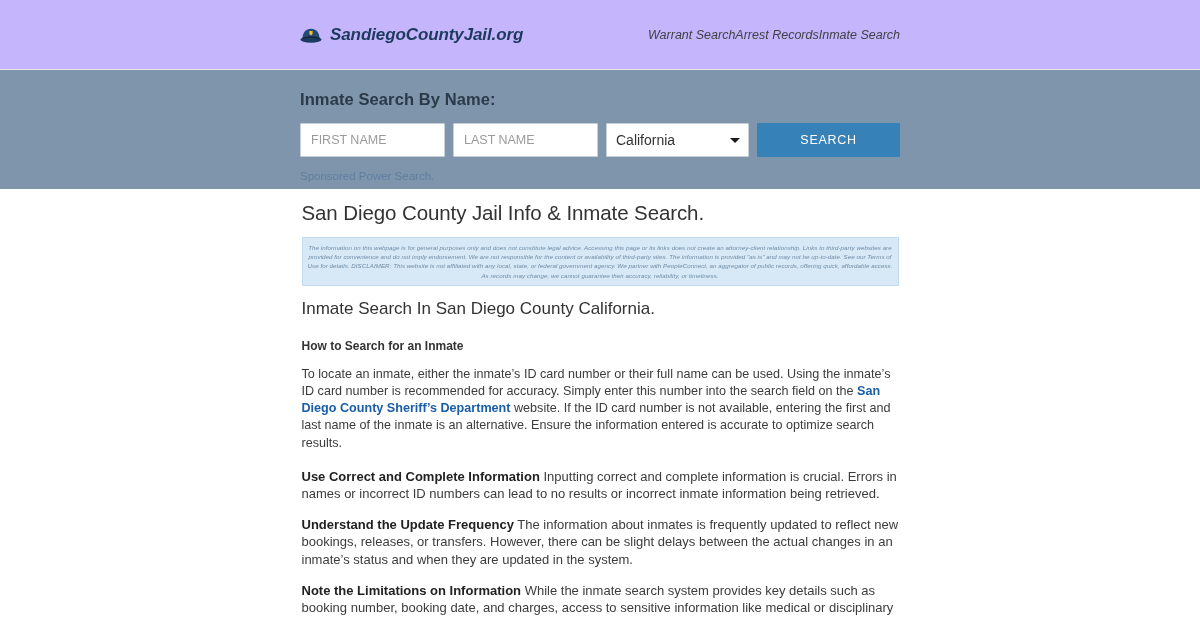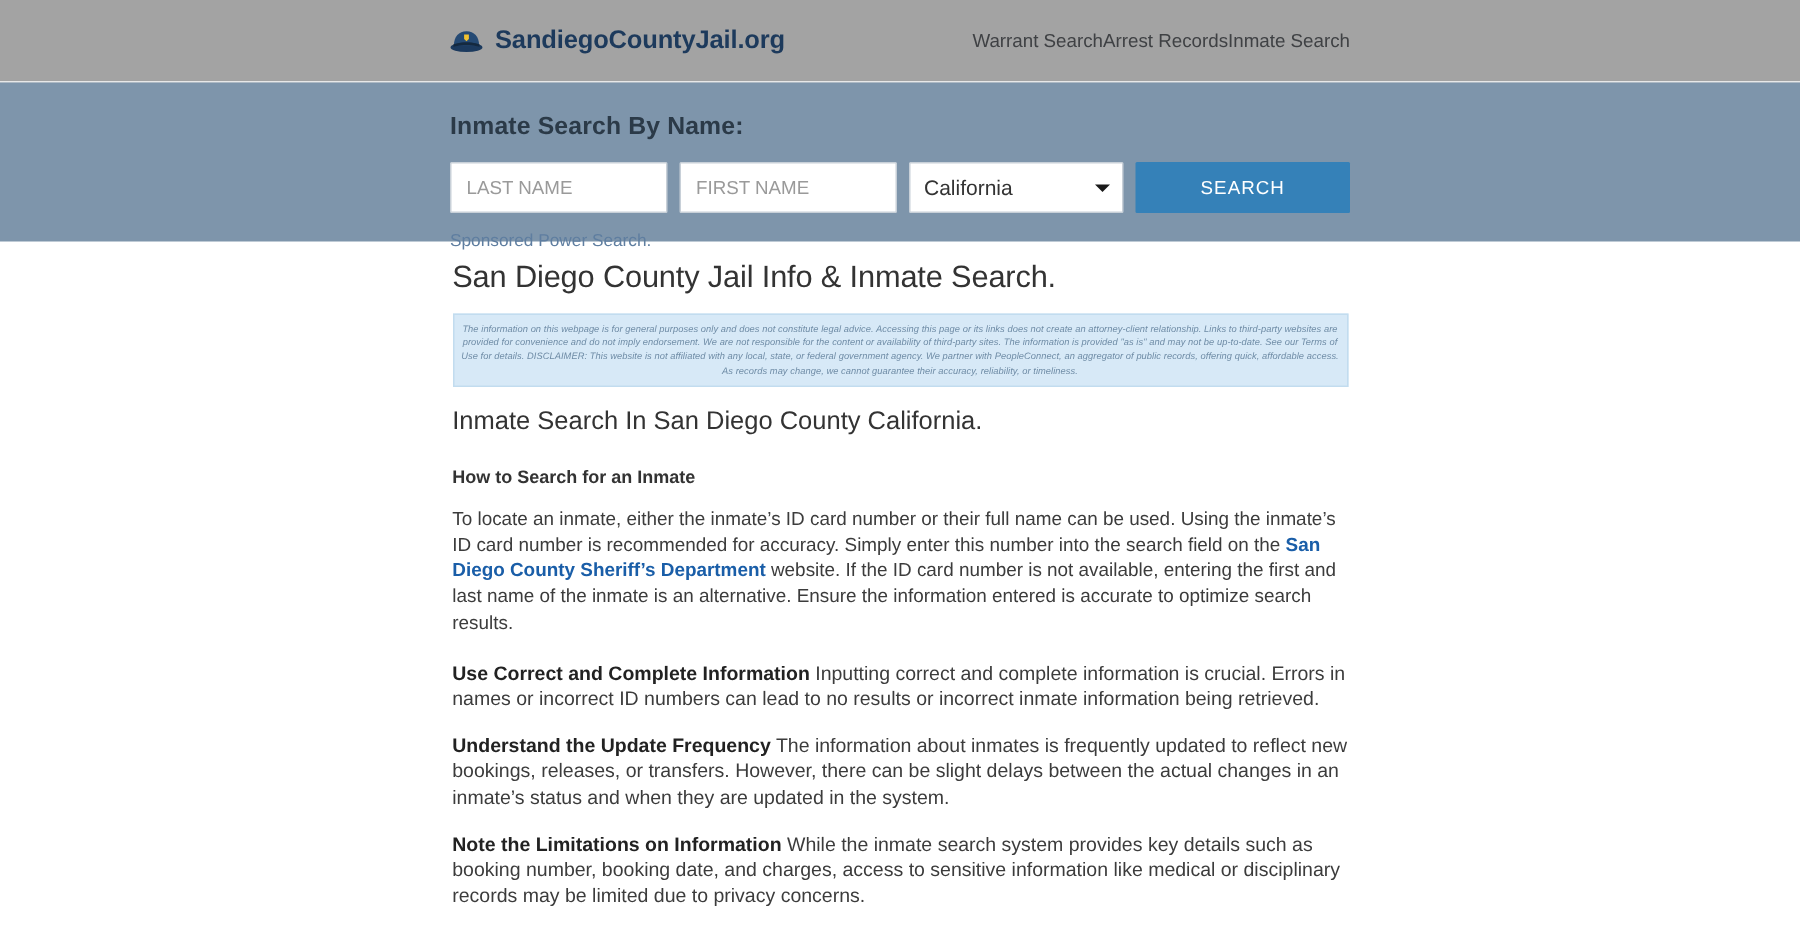--- a/index.html
+++ b/index.html
@@ -10,24 +10,25 @@
     width: 1200px;
     height: 620px;
     background: #ffffff;
     font-family: "Liberation Sans", sans-serif;
     color: #333333;
     overflow: hidden;
   }
 
   
   .site-header {
-    height: 55px;
-    background: #a3a3a3;
+    height: 70px;
+    background: #c4b5fd;
     border-bottom: 1px solid #e8e8e8;
     box-sizing: border-box;
+    font-style: italic;
   }
   .header-inner {
     width: 600px;
     margin: 0 auto;
     height: 100%;
     display: flex;
     align-items: center;
     justify-content: space-between;
   }
   .brand {
@@ -58,21 +59,21 @@
     font-size: 12.5px;
     color: #3f4144;
     text-decoration: none;
     white-space: nowrap;
   }
 
   
   .search-band {
     background: #7e95ab;
     padding: 20px 0 0 0;
-    height: 106px;
+    height: 119px;
     box-sizing: border-box;
   }
   .band-inner {
     width: 600px;
     margin: 0 auto;
   }
   .band-title {
     font-size: 16.5px;
     font-weight: bold;
     color: #2b3a48;
@@ -238,23 +239,23 @@
   </div>
 </header>
 
 <section class="search-band">
   <div class="band-inner">
 
     <h2 class="band-title">Inmate Search By Name:</h2>
 
     <form class="search-row">
 
+      <input class="text-field" type="text" placeholder="FIRST NAME" style="">
+
       <input class="text-field" type="text" placeholder="LAST NAME" style="">
-
-      <input class="text-field" type="text" placeholder="FIRST NAME" style="">
 
       <span class="select-wrap">
         <select class="state-select">
           <option>California</option>
         </select>
         <span class="select-caret"></span>
       </span>
 
       <button class="search-button" type="submit">SEARCH</button>
 

